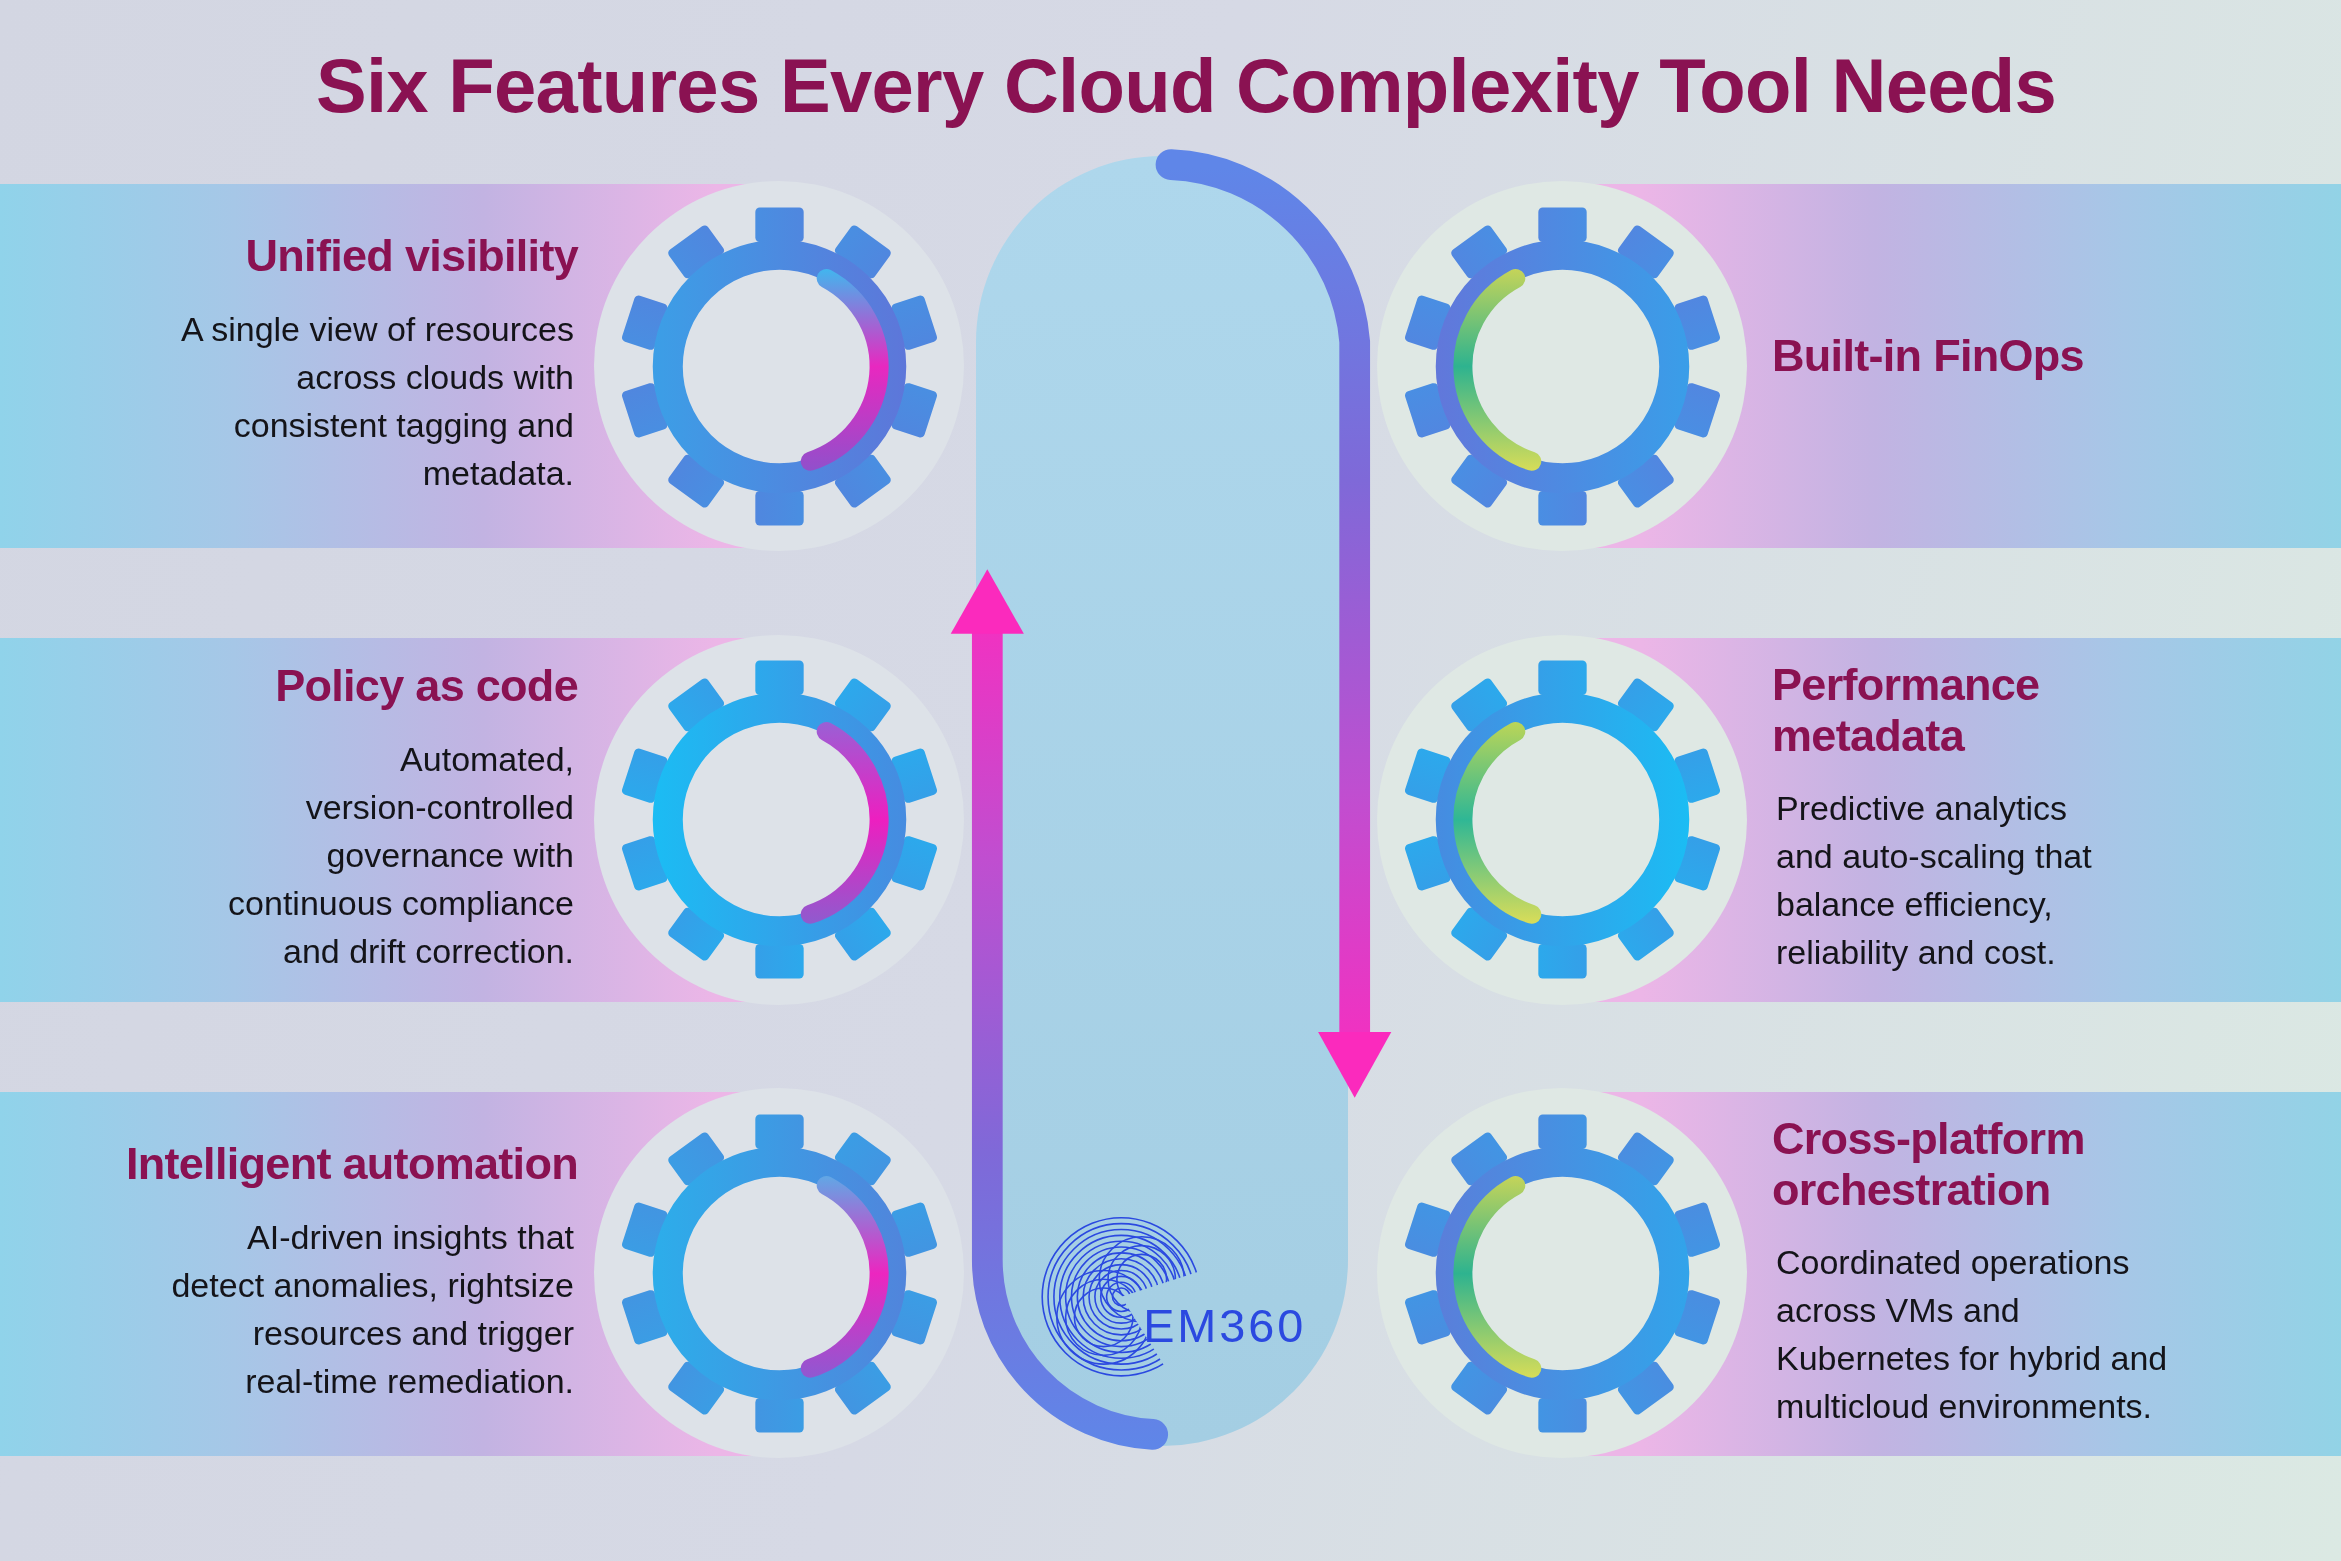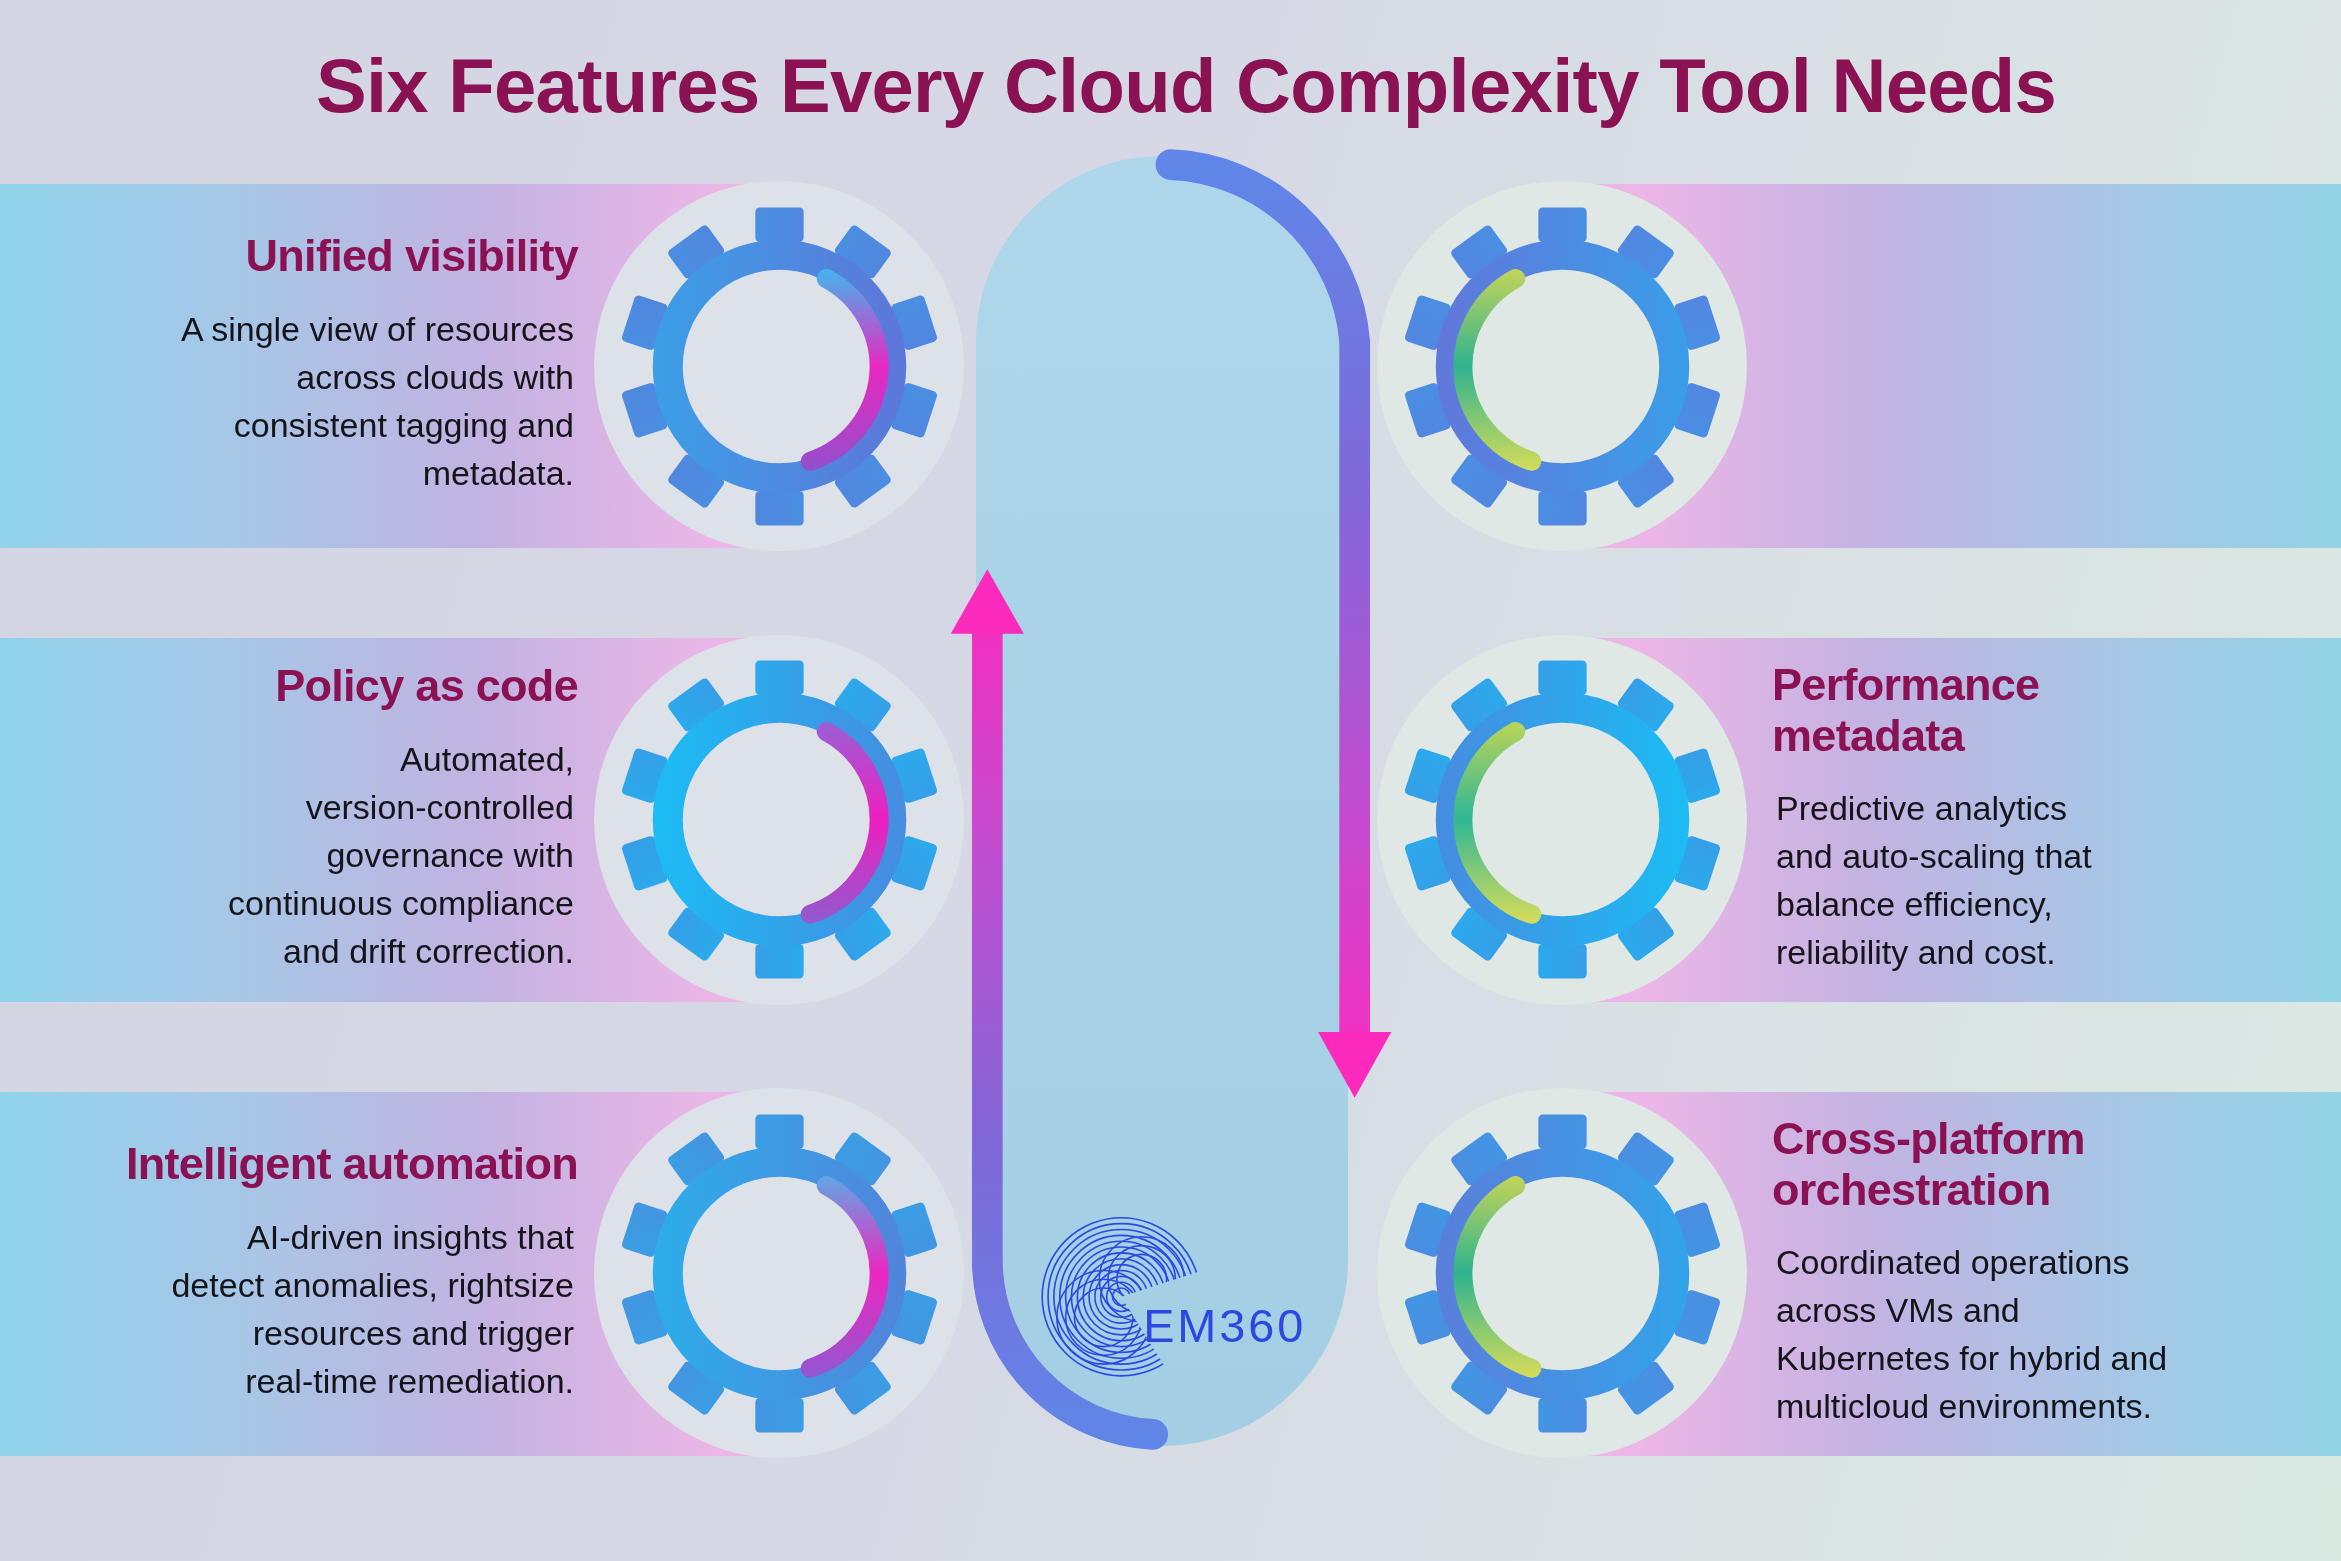--- a/index.html
+++ b/index.html
@@ -66,20 +66,21 @@
   </div>
   <div class="band left row2">
     <div class="feature-heading">Policy as code</div>
     <div class="feature-body">Automated,
 version-controlled
 governance with
 continuous compliance
 and drift correction.</div>
   </div>
   <div class="band right row1">
+    <div class="feature-heading">Built-in FinOps</div>
   </div>
   <div class="band right row2">
     <div class="feature-heading">Performance
 metadata</div>
     <div class="feature-body">Predictive analytics
 and auto-scaling that
 balance efficiency,
 reliability and cost.</div>
   </div>
   <div class="band right row3">

